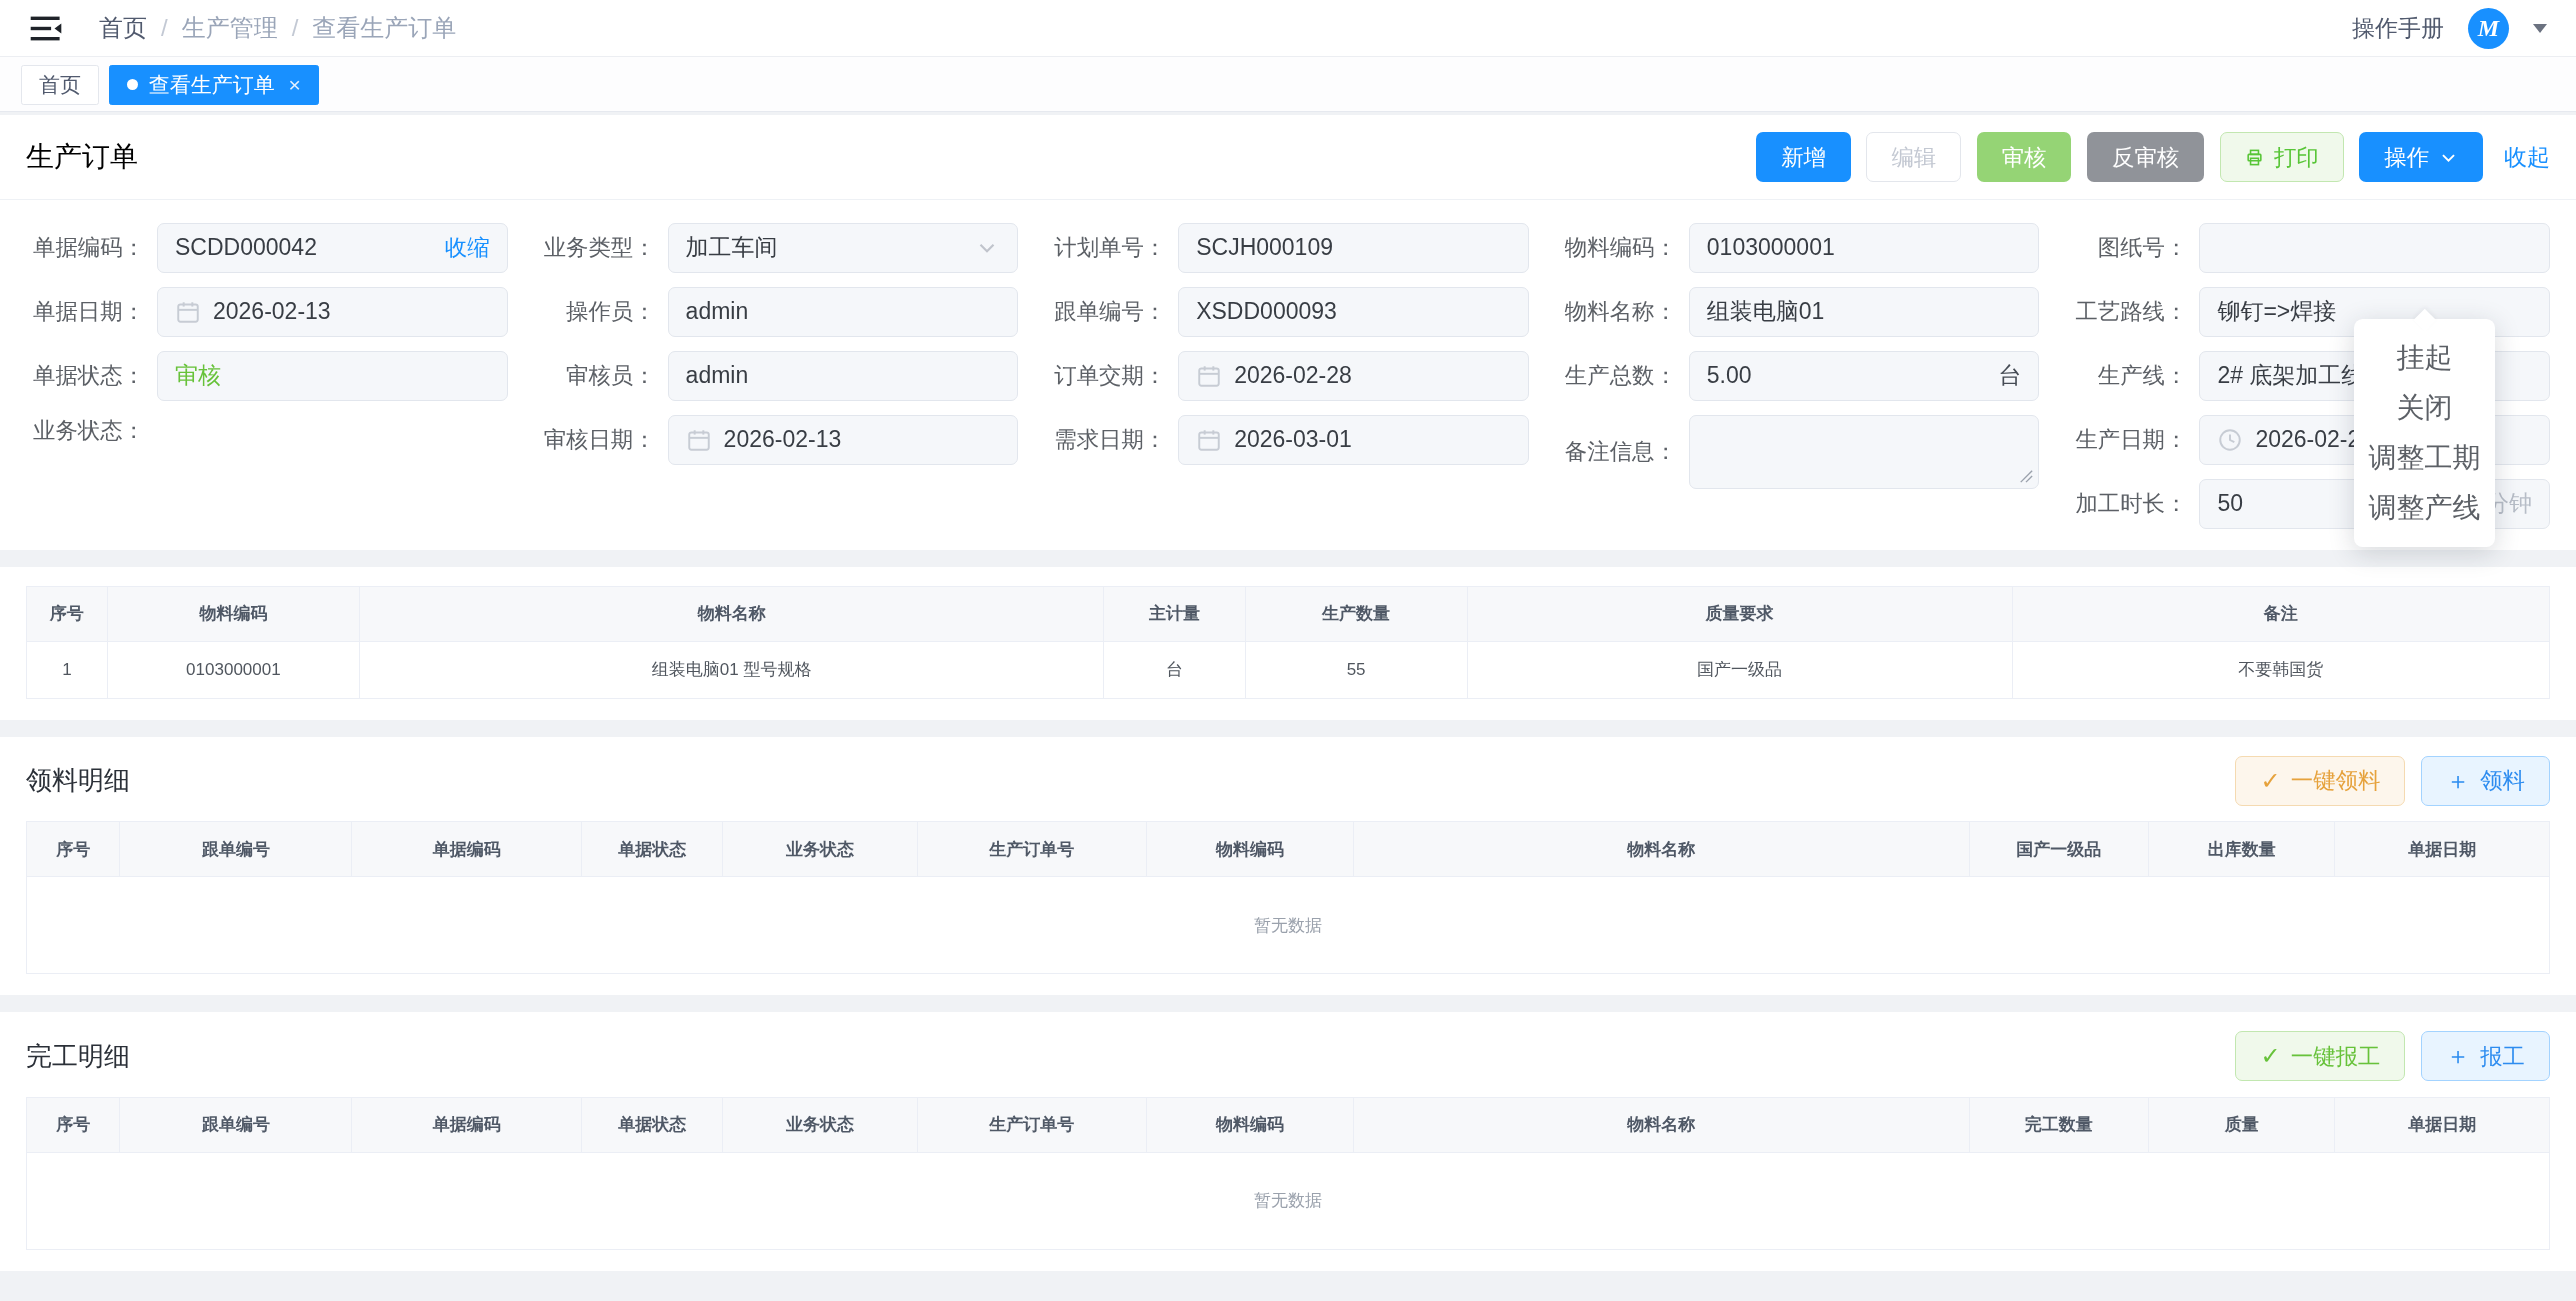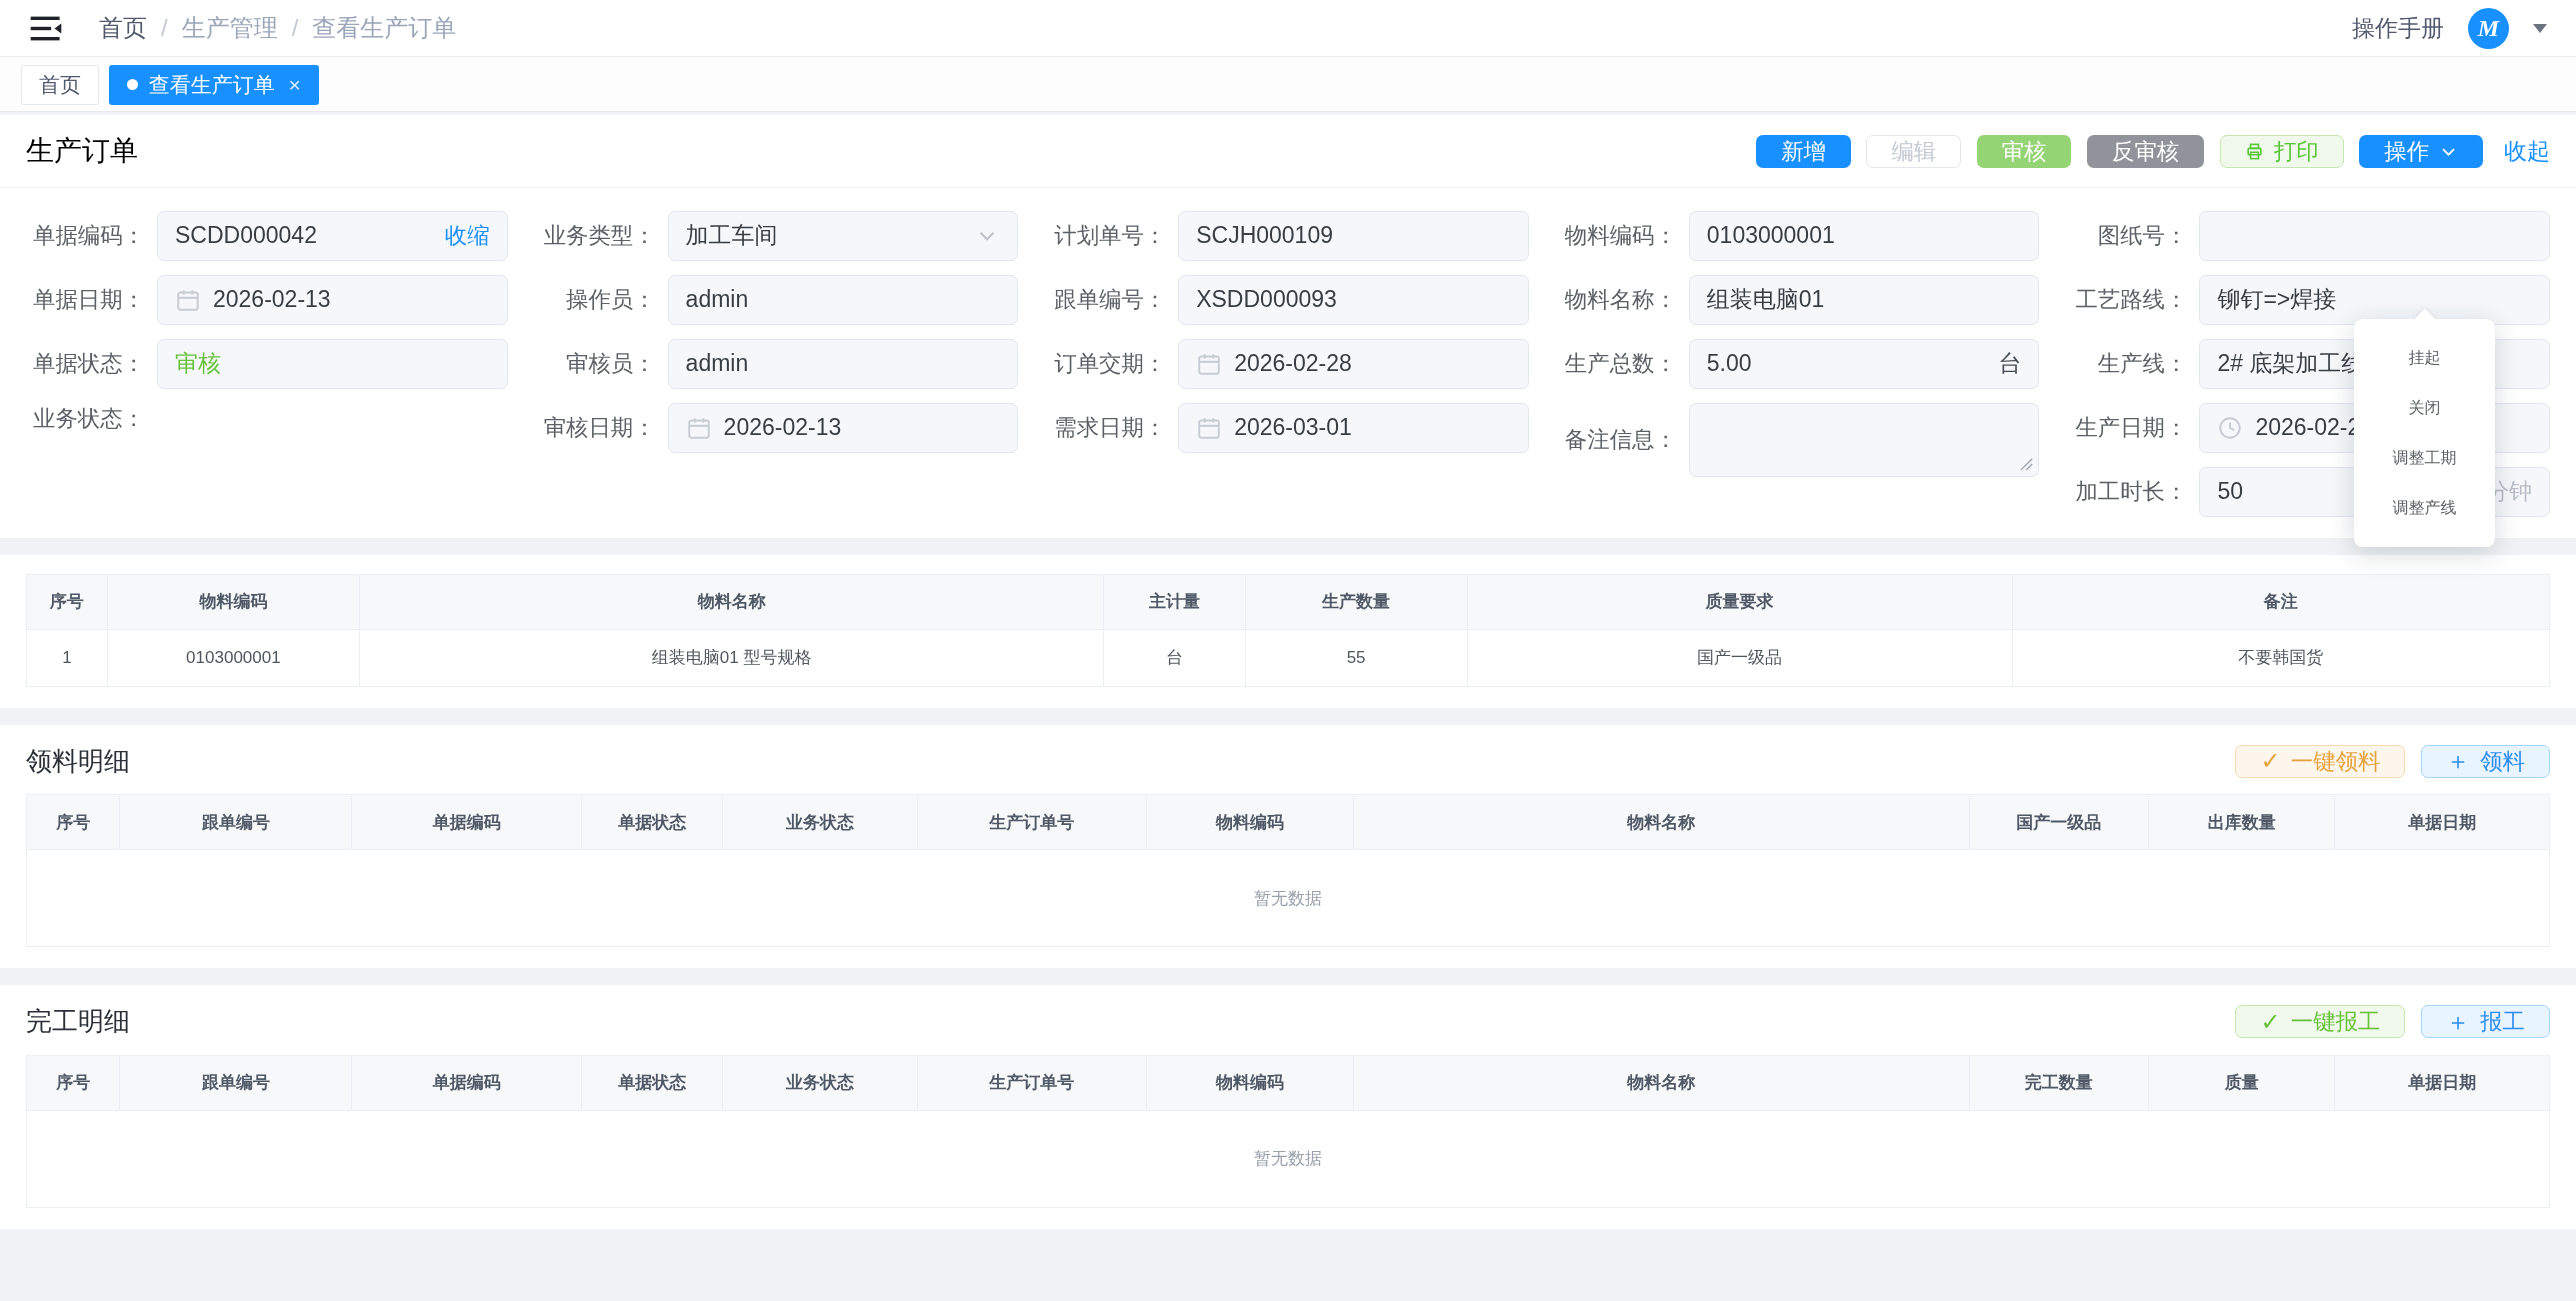--- a/index.html
+++ b/index.html
@@ -34,39 +34,39 @@
 
   
   .content { padding-top:3.4px; }
   .card { background:#fff; margin-bottom:17px; position:relative; }
 
   
   .card-head { display:flex; align-items:center; justify-content:space-between;
     padding:17px 26px; border-bottom:0.9px solid #eef1f5; }
   .page-title { font-size:28px; color:#000000; }
   .toolbar { display:flex; align-items:center; gap:15.5px; }
-  .btn { height:33px; border-radius:7px; padding:0 24px; font-size:22.4px;
+  .btn { height:50px; border-radius:7px; padding:0 24px; font-size:22.4px;
     display:inline-flex; align-items:center; gap:10.3px; cursor:pointer;
     border:0.9px solid transparent; background:#fff; white-space:nowrap; }
   .btn-primary { background:#1890ff; color:#fff; }
   .btn-disabled { background:#fff; border-color:#e3e6ec; color:#c3c8d2; cursor:not-allowed; }
   .btn-success-dis { background:#95d475; color:#fff; cursor:not-allowed; }
   .btn-gray { background:#909399; color:#fff; }
   .btn-print { background:#f0f9eb; border-color:#c2e7b0; color:#58c537; }
   .btn-link { color:#1890ff; font-size:23px; cursor:pointer; margin-left:5.2px; }
   .chev { width:19px; height:19px; }
 
   
   .dropdown { position:absolute; top:204px; right:81px; width:141px; background:#fff;
     border-radius:8.6px; box-shadow:0 5.2px 26px rgba(31,45,61,.18); padding:14px 0; z-index:30; }
   .dropdown::before { content:''; position:absolute; top:-7px; left:50%; margin-left:-7.8px;
     width:15.5px; height:15.5px; background:#fff; transform:rotate(45deg);
     box-shadow:-1.7px -1.7px 4.3px rgba(31,45,61,.05); }
   .menu-item { height:50px; display:flex; align-items:center; justify-content:center;
-    font-size:16px; color:#5c6066; cursor:pointer; }
+    font-size:28px; color:#5c6066; cursor:pointer; }
 
   
   .form { display:grid; grid-template-columns:repeat(5,1fr); column-gap:29px;
     padding:22.4px 26px 7px; }
   .field { display:flex; align-items:center; margin-bottom:14px; }
   .field-label { flex:0 0 131px; text-align:right; padding-right:12px; font-size:22.4px;
     color:#5c6066; white-space:nowrap; }
   .control { flex:1; height:50px; background:#f5f7fa; border:0.9px solid #e2e6ed;
     border-radius:7px; display:flex; align-items:center; padding:0 17px;
     font-size:23px; color:#383d44; gap:12px; position:relative; min-width:0; }

